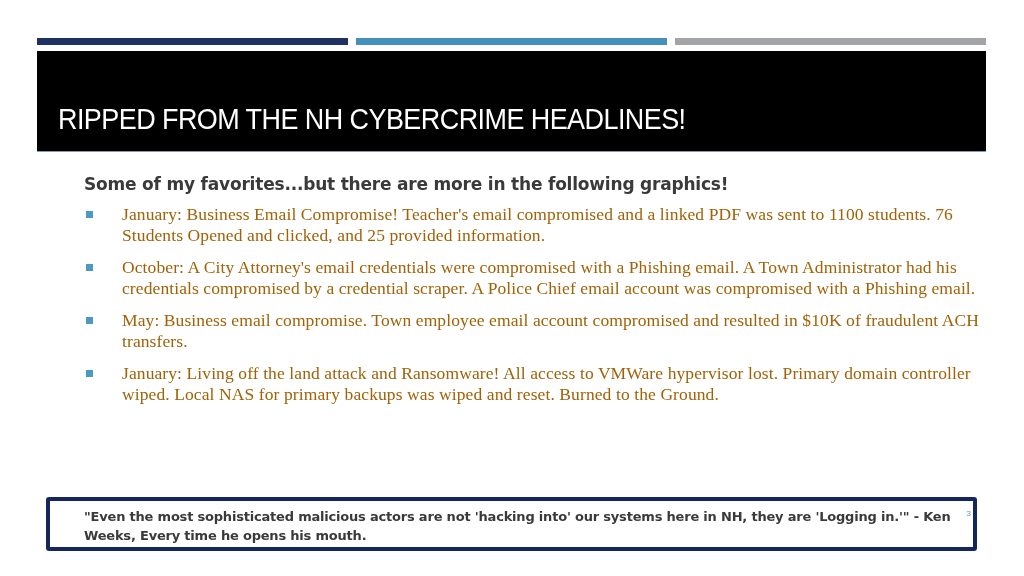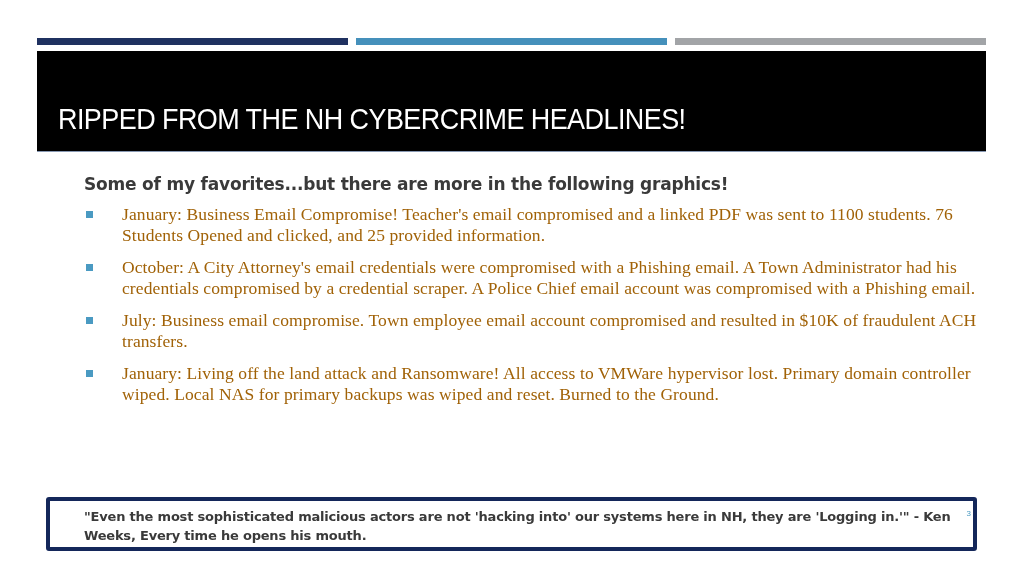--- a/index.html
+++ b/index.html
@@ -70,21 +70,21 @@
   <div class="item">
     <span class="bullet"></span>
     <div class="item-text">January:  Business Email Compromise!  Teacher's email compromised and a linked PDF was sent to 1100 students.  76 Students Opened and clicked, and 25 provided information.</div>
   </div>
   <div class="item">
     <span class="bullet"></span>
     <div class="item-text">October:  A City Attorney's email credentials were compromised with a Phishing email.  A Town Administrator had his credentials compromised by a credential scraper.  A Police Chief email account was compromised with a Phishing email.</div>
   </div>
   <div class="item">
     <span class="bullet"></span>
-    <div class="item-text">July:  Business email compromise. Town employee email account compromised and resulted in $10K of fraudulent ACH transfers.</div>
+    <div class="item-text">May:  Business email compromise. Town employee email account compromised and resulted in $10K of fraudulent ACH transfers.</div>
   </div>
   <div class="item">
     <span class="bullet"></span>
     <div class="item-text">January:  Living off the land attack and Ransomware!  All access to VMWare hypervisor lost.  Primary domain controller wiped.  Local NAS for primary backups was wiped and reset.  Burned to the Ground.</div>
   </div>
 </div>
 
 <div class="quote-box">
   <div class="quote-text">"Even the most sophisticated malicious actors are not 'hacking into' our systems here in NH, they are 'Logging in.'"  - Ken Weeks, Every time he opens his mouth.</div>
   <span class="slide-num">3</span>

